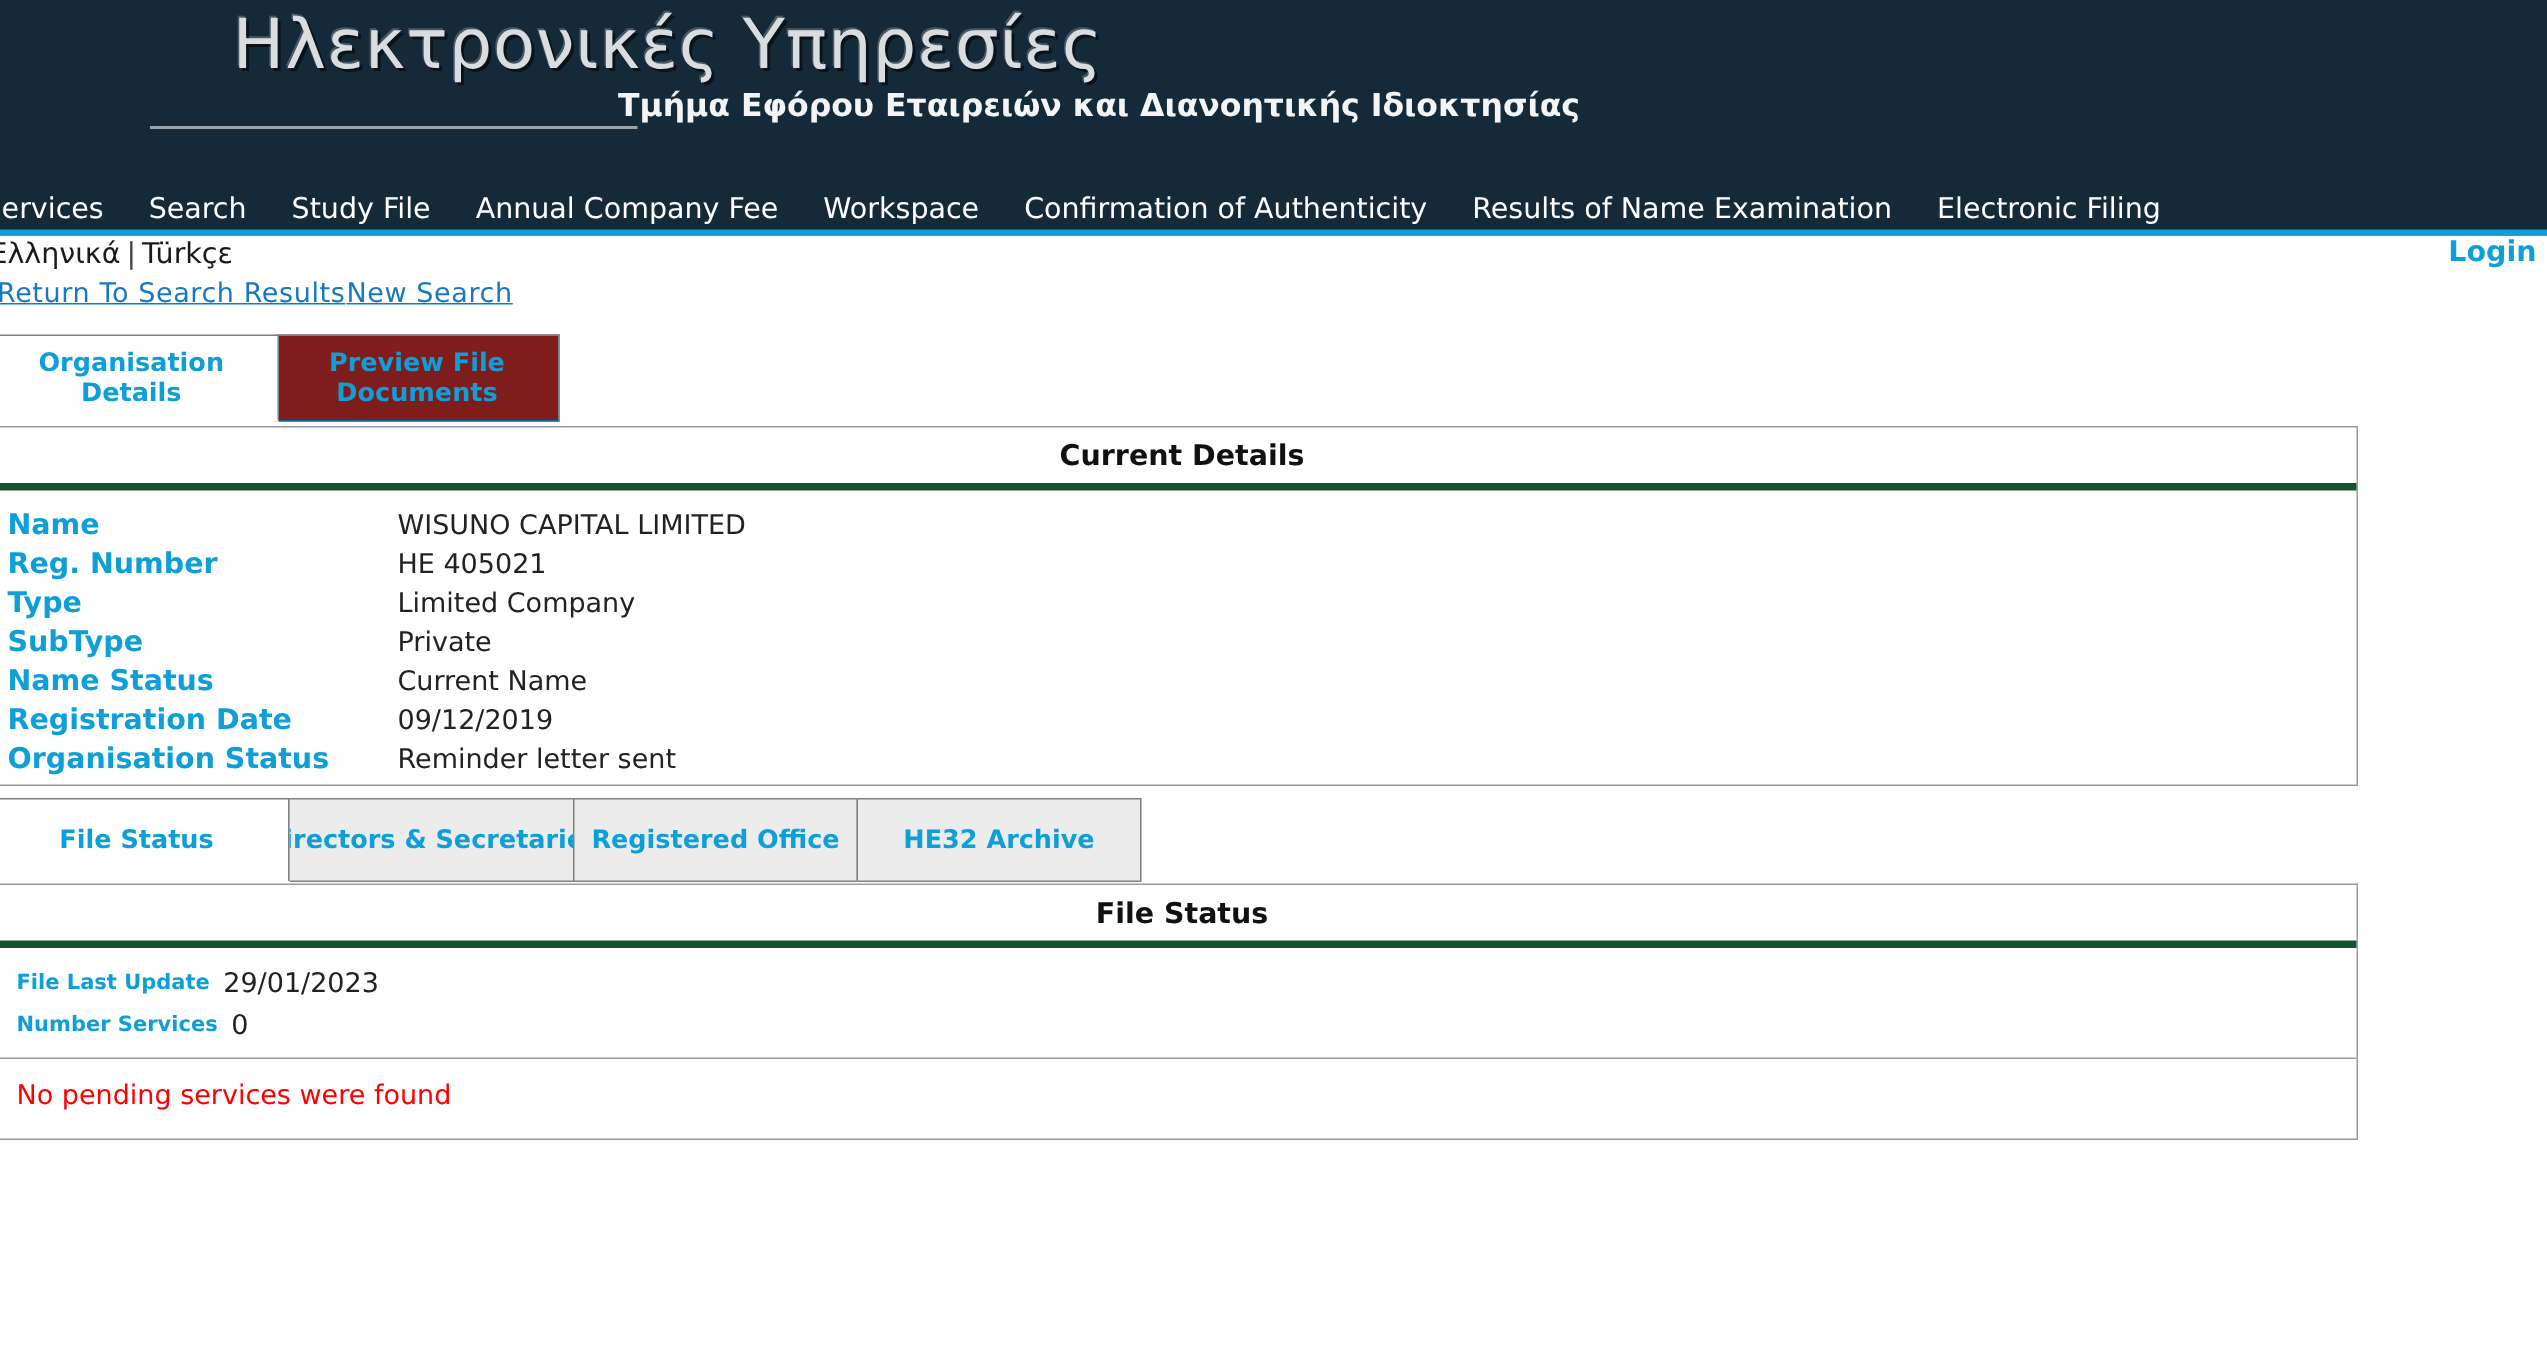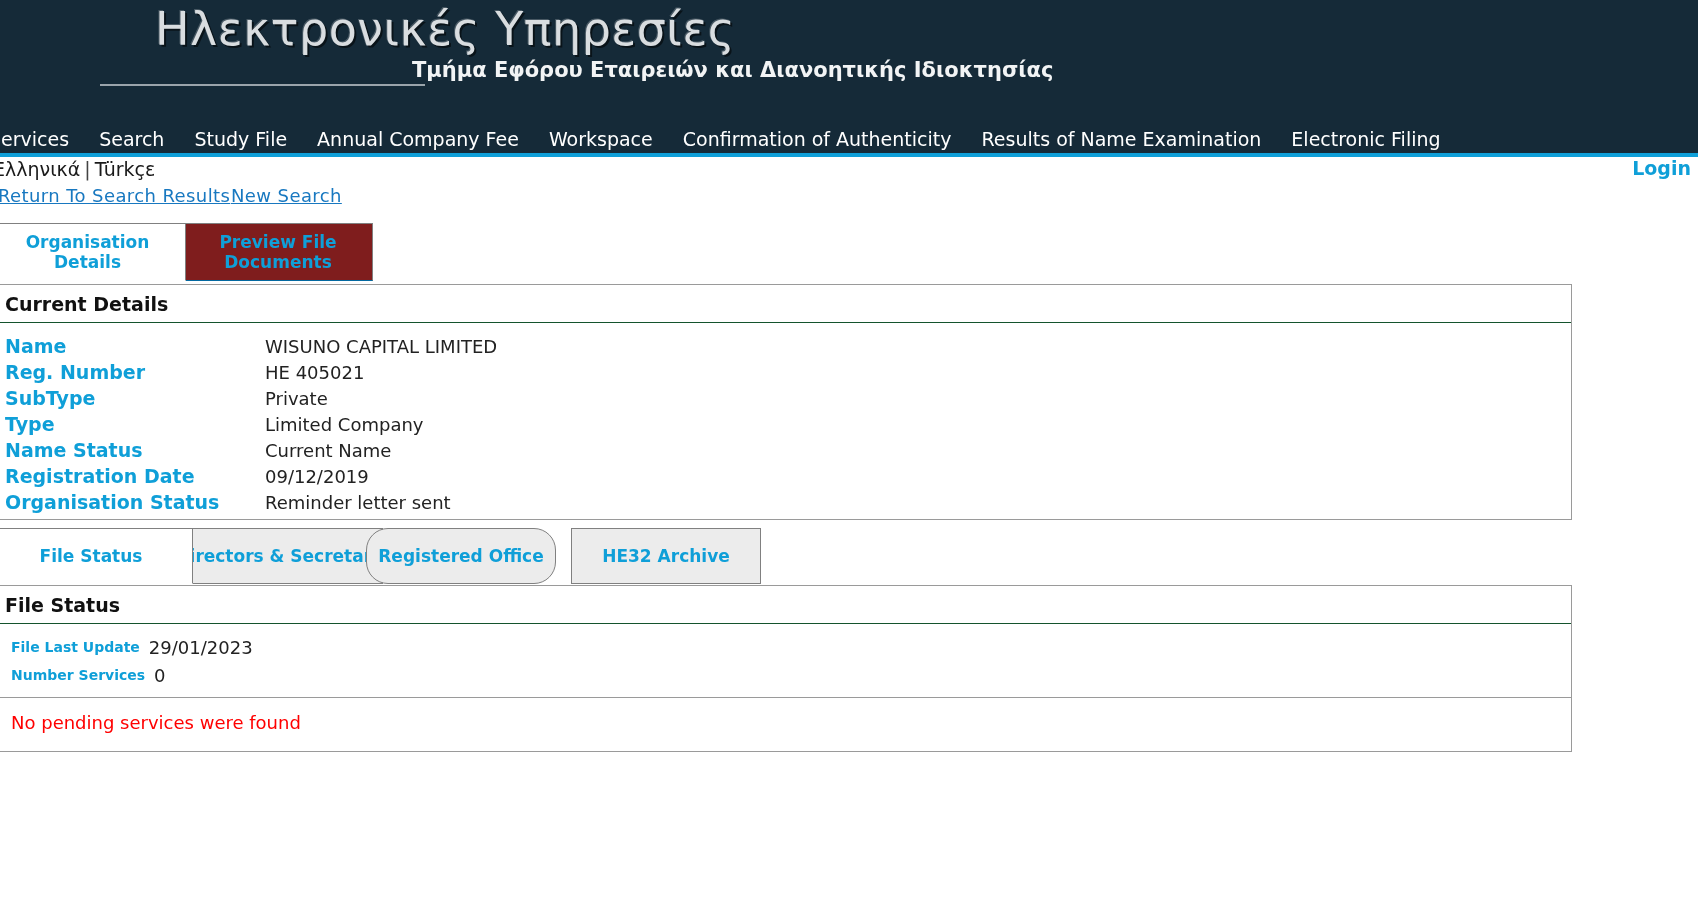--- a/index.html
+++ b/index.html
@@ -154,21 +154,22 @@
     border: 1px solid #9a9a9a;
     border-left: none;
     margin-top: -1px;
     background: #ffffff;
   }
   .panel-heading {
     font-size: 19px;
     font-weight: bold;
     color: #111111;
     padding: 8px 0 7px 5px;
-    border-bottom: 1px solid #14532d;
+    border-bottom: 5px solid #14532d;
+    text-align: center;
   }
 
   .detail-table {
     padding: 10px 0 4px 0;
   }
   .detail-row {
     display: flex;
     height: 26px;
     align-items: center;
   }
@@ -221,21 +222,21 @@
     background: #ffffff;
     border-bottom: 1px solid #ffffff;
     z-index: 3;
   }
   .itab.inactive {
     background: #ececec;
     border-bottom: 1px solid #808080;
   }
   .itab-0 { left: -10px; width: 203px; border-left: none; }
   .itab-1 { left: 192px; width: 191px; }
-  .itab-2 { left: 366px; width: 190px; border-radius: 22px; }
+  .itab-2 { left: 382px; width: 190px; }
   .itab-3 { left: 571px; width: 190px; }
 
   .panel2 {
     position: relative;
     width: 1572px;
     border: 1px solid #9a9a9a;
     border-left: none;
     margin-top: -1px;
     background: #ffffff;
   }
@@ -313,26 +314,26 @@
   <div class="detail-table">
     <div class="detail-row">
       <div class="detail-label">Name</div>
       <div class="detail-value">WISUNO CAPITAL LIMITED</div>
     </div>
     <div class="detail-row">
       <div class="detail-label">Reg. Number</div>
       <div class="detail-value">HE 405021</div>
     </div>
     <div class="detail-row">
+      <div class="detail-label">Type</div>
+      <div class="detail-value">Limited Company</div>
+    </div>
+    <div class="detail-row">
       <div class="detail-label">SubType</div>
       <div class="detail-value">Private</div>
-    </div>
-    <div class="detail-row">
-      <div class="detail-label">Type</div>
-      <div class="detail-value">Limited Company</div>
     </div>
     <div class="detail-row">
       <div class="detail-label">Name Status</div>
       <div class="detail-value">Current Name</div>
     </div>
     <div class="detail-row">
       <div class="detail-label">Registration Date</div>
       <div class="detail-value">09/12/2019</div>
     </div>
     <div class="detail-row">

